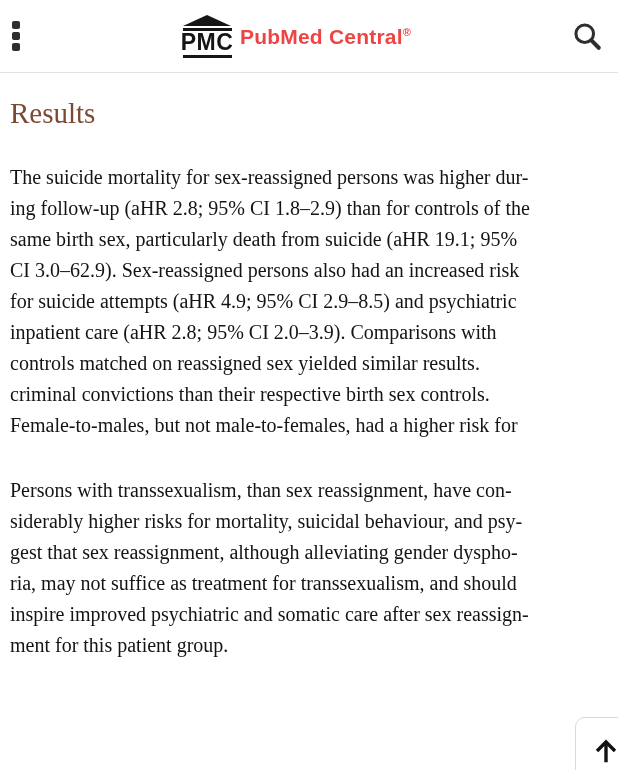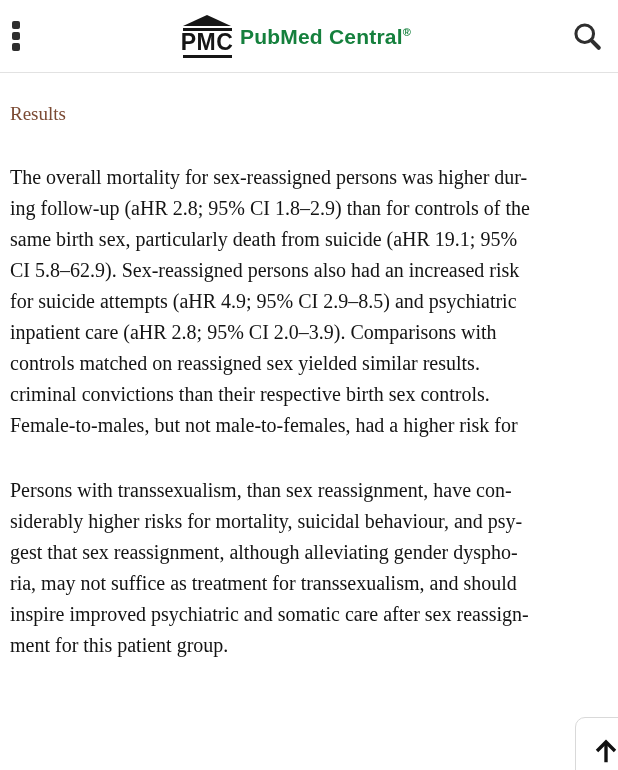--- a/index.html
+++ b/index.html
@@ -73,21 +73,21 @@
     font-size: 23px;
     line-height: 21px;
     letter-spacing: 0.5px;
     color: #161616;
     padding: 1px 0 2px 0;
   }
   .logo-bar.bottom { margin-top: 0; }
   .logo-text {
     font-size: 21px;
     font-weight: 600;
-    color: #15803d;
+    color: #ef4444;
     letter-spacing: 0.2px;
     padding-bottom: 9px;
     white-space: nowrap;
   }
   .logo-text sup {
     font-size: 11px;
     font-weight: 600;
     vertical-align: super;
     line-height: 0;
   }
@@ -100,21 +100,21 @@
     align-items: center;
   }
 
   
   .main {
     padding: 0 14px 0 10px;
   }
   .section-heading {
     font-family: "Liberation Serif", "DejaVu Serif", serif;
     font-weight: 400;
-    font-size: 19px;
+    font-size: 29px;
     line-height: 29px;
     color: #7b4a33;
     margin: 26px 0 0 0;
   }
   .abstract-para {
     margin: 34px 0 0 0;
     font-family: "Liberation Serif", "DejaVu Serif", serif;
     font-size: 20px;
     color: #141414;
   }
@@ -168,24 +168,24 @@
     <svg width="32" height="32" viewBox="0 0 24 24" fill="none" stroke="#2f2f2f">
       <circle cx="10.3" cy="10.3" r="6.6" stroke-width="2.3"></circle>
       <line x1="15.3" y1="15.3" x2="20.8" y2="20.8" stroke-width="3.1" stroke-linecap="round"></line>
     </svg>
   </button>
 </header>
 
 <main class="main">
   <h2 class="section-heading">Results</h2>
   <div class="abstract-para">
-      <div class="text-line">The overall mortality for sex-reassigned persons was higher dur-</div>
+      <div class="text-line">The suicide mortality for sex-reassigned persons was higher dur-</div>
       <div class="text-line">ing follow-up (aHR 2.8; 95% CI 1.8–2.9) than for controls of the</div>
       <div class="text-line">same birth sex, particularly death from suicide (aHR 19.1; 95%</div>
-      <div class="text-line">CI 5.8–62.9). Sex-reassigned persons also had an increased risk</div>
+      <div class="text-line">CI 3.0–62.9). Sex-reassigned persons also had an increased risk</div>
       <div class="text-line">for suicide attempts (aHR 4.9; 95% CI 2.9–8.5) and psychiatric</div>
       <div class="text-line">inpatient care (aHR 2.8; 95% CI 2.0–3.9). Comparisons with</div>
       <div class="text-line">controls matched on reassigned sex yielded similar results.</div>
       <div class="text-line">criminal convictions than their respective birth sex controls.</div>
       <div class="text-line">Female-to-males, but not male-to-females, had a higher risk for</div>
     </div>
 
   <div class="abstract-para">
       <div class="text-line">Persons with transsexualism, than sex reassignment, have con-</div>
       <div class="text-line">siderably higher risks for mortality, suicidal behaviour, and psy-</div>

